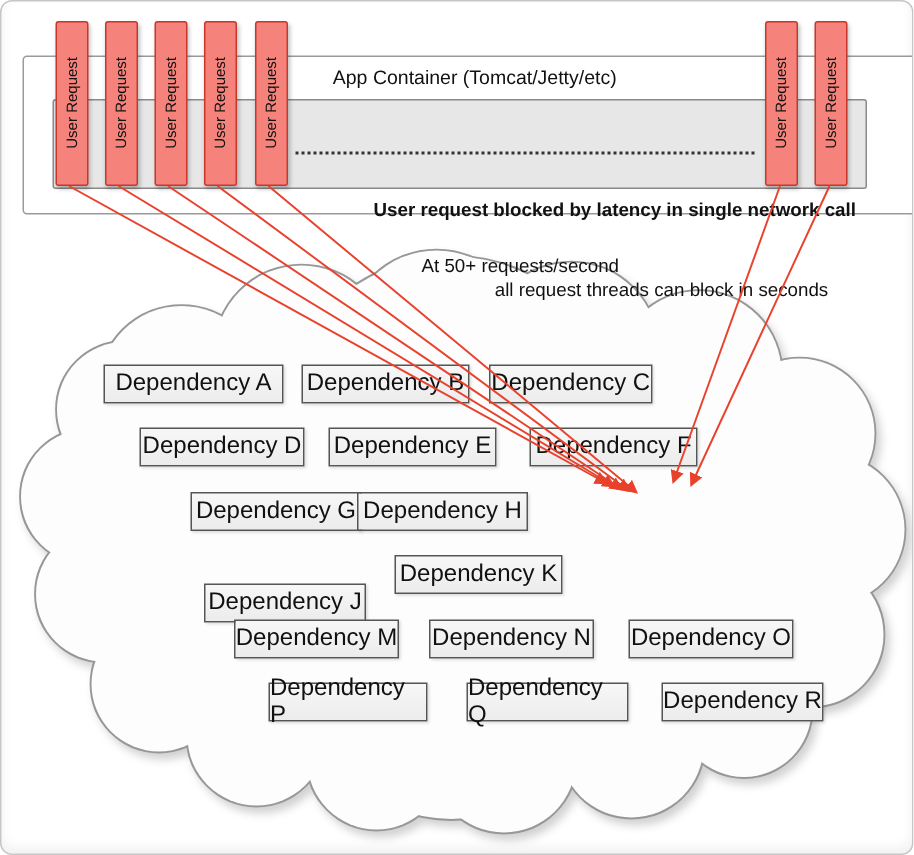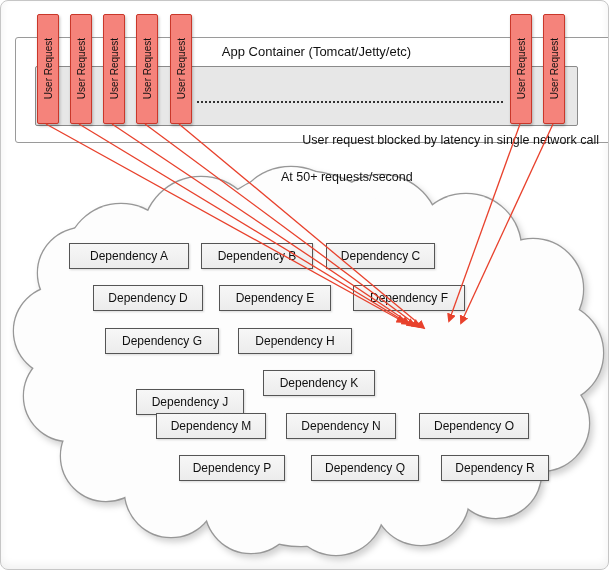--- a/index.html
+++ b/index.html
@@ -50,38 +50,38 @@
     z-index:5;
   }
   .ureq span{
     writing-mode:vertical-rl;
     transform:rotate(180deg);
     font-size:10px;color:#111;white-space:nowrap;
   }
 
   
   .note{position:absolute;font-size:12.5px;color:#111;z-index:4;}
-  .note-blocked{left:248px;top:132px;width:350px;text-align:right;}
+  .note-blocked{left:248px;top:132px;width:350px;text-align:left;font-weight:bold;}
   .note-rate{left:280px;top:169px;width:320px;text-align:left;}
   .note-threads{left:280px;top:185px;width:320px;text-align:center;}
 
   
   #cloud-svg{
     position:absolute;left:0;top:0;width:609px;height:570px;
     filter:drop-shadow(3px 4px 3px rgba(0,0,0,0.18));
     z-index:1;
   }
 
   
   .dep{
     position:absolute;height:24px;
     background:linear-gradient(to bottom,#f7f7f7,var(--dependency-fill,#ececec));
     border:1px solid var(--dependency-border,#555);
     display:flex;align-items:center;justify-content:center;
-    font-size:12px;color:#111;
+    font-size:16px;color:#111;
     box-shadow:1px 1px 2px rgba(0,0,0,0.15);
     z-index:3;
   }
   .dep.hot{
     background:var(--request-fill,#f5837b);
     border:1.5px solid var(--request-border,#c9372a);
   }
 
   
   #arrow-svg{
@@ -149,30 +149,31 @@
 
   <div class="ureq" style="left:509px">
       <span>User Request</span>
     </div>
   <div class="ureq" style="left:542px">
       <span>User Request</span>
     </div>
 
   <div class="note note-blocked">User request blocked by latency in single network call</div>
   <div class="note note-rate">At 50+ requests/second</div>
+  <div class="note note-threads">all request threads can block in seconds</div>
 
   <div class="dep" style="left:68px;  top:242px; width:118px">Dependency A</div>
   <div class="dep" style="left:200px; top:242px; width:110px">Dependency B</div>
   <div class="dep" style="left:325px; top:242px; width:107px">Dependency C</div>
 
   <div class="dep" style="left:92px;  top:284px; width:108px">Dependency D</div>
   <div class="dep" style="left:218px; top:284px; width:110px">Dependency E</div>
   <div class="dep" style="left:352px; top:284px; width:110px">Dependency F</div>
 
-  <div class="dep" style="left:104px; top:327px; width:112px">Dependency G</div>
+  <div class="dep" style="left:126px; top:327px; width:112px">Dependency G</div>
   <div class="dep" style="left:237px; top:327px; width:112px">Dependency H</div>
 
   <div class="dep" style="left:135px; top:388px; width:106px">Dependency J</div>
   <div class="dep" style="left:262px; top:369px; width:110px">Dependency K</div>
 
   <div class="dep" style="left:155px; top:412px; width:108px">Dependency M</div>
   <div class="dep" style="left:285px; top:412px; width:108px">Dependency N</div>
   <div class="dep" style="left:418px; top:412px; width:108px">Dependency O</div>
 
   <div class="dep" style="left:178px; top:454px; width:104px">Dependency P</div>

